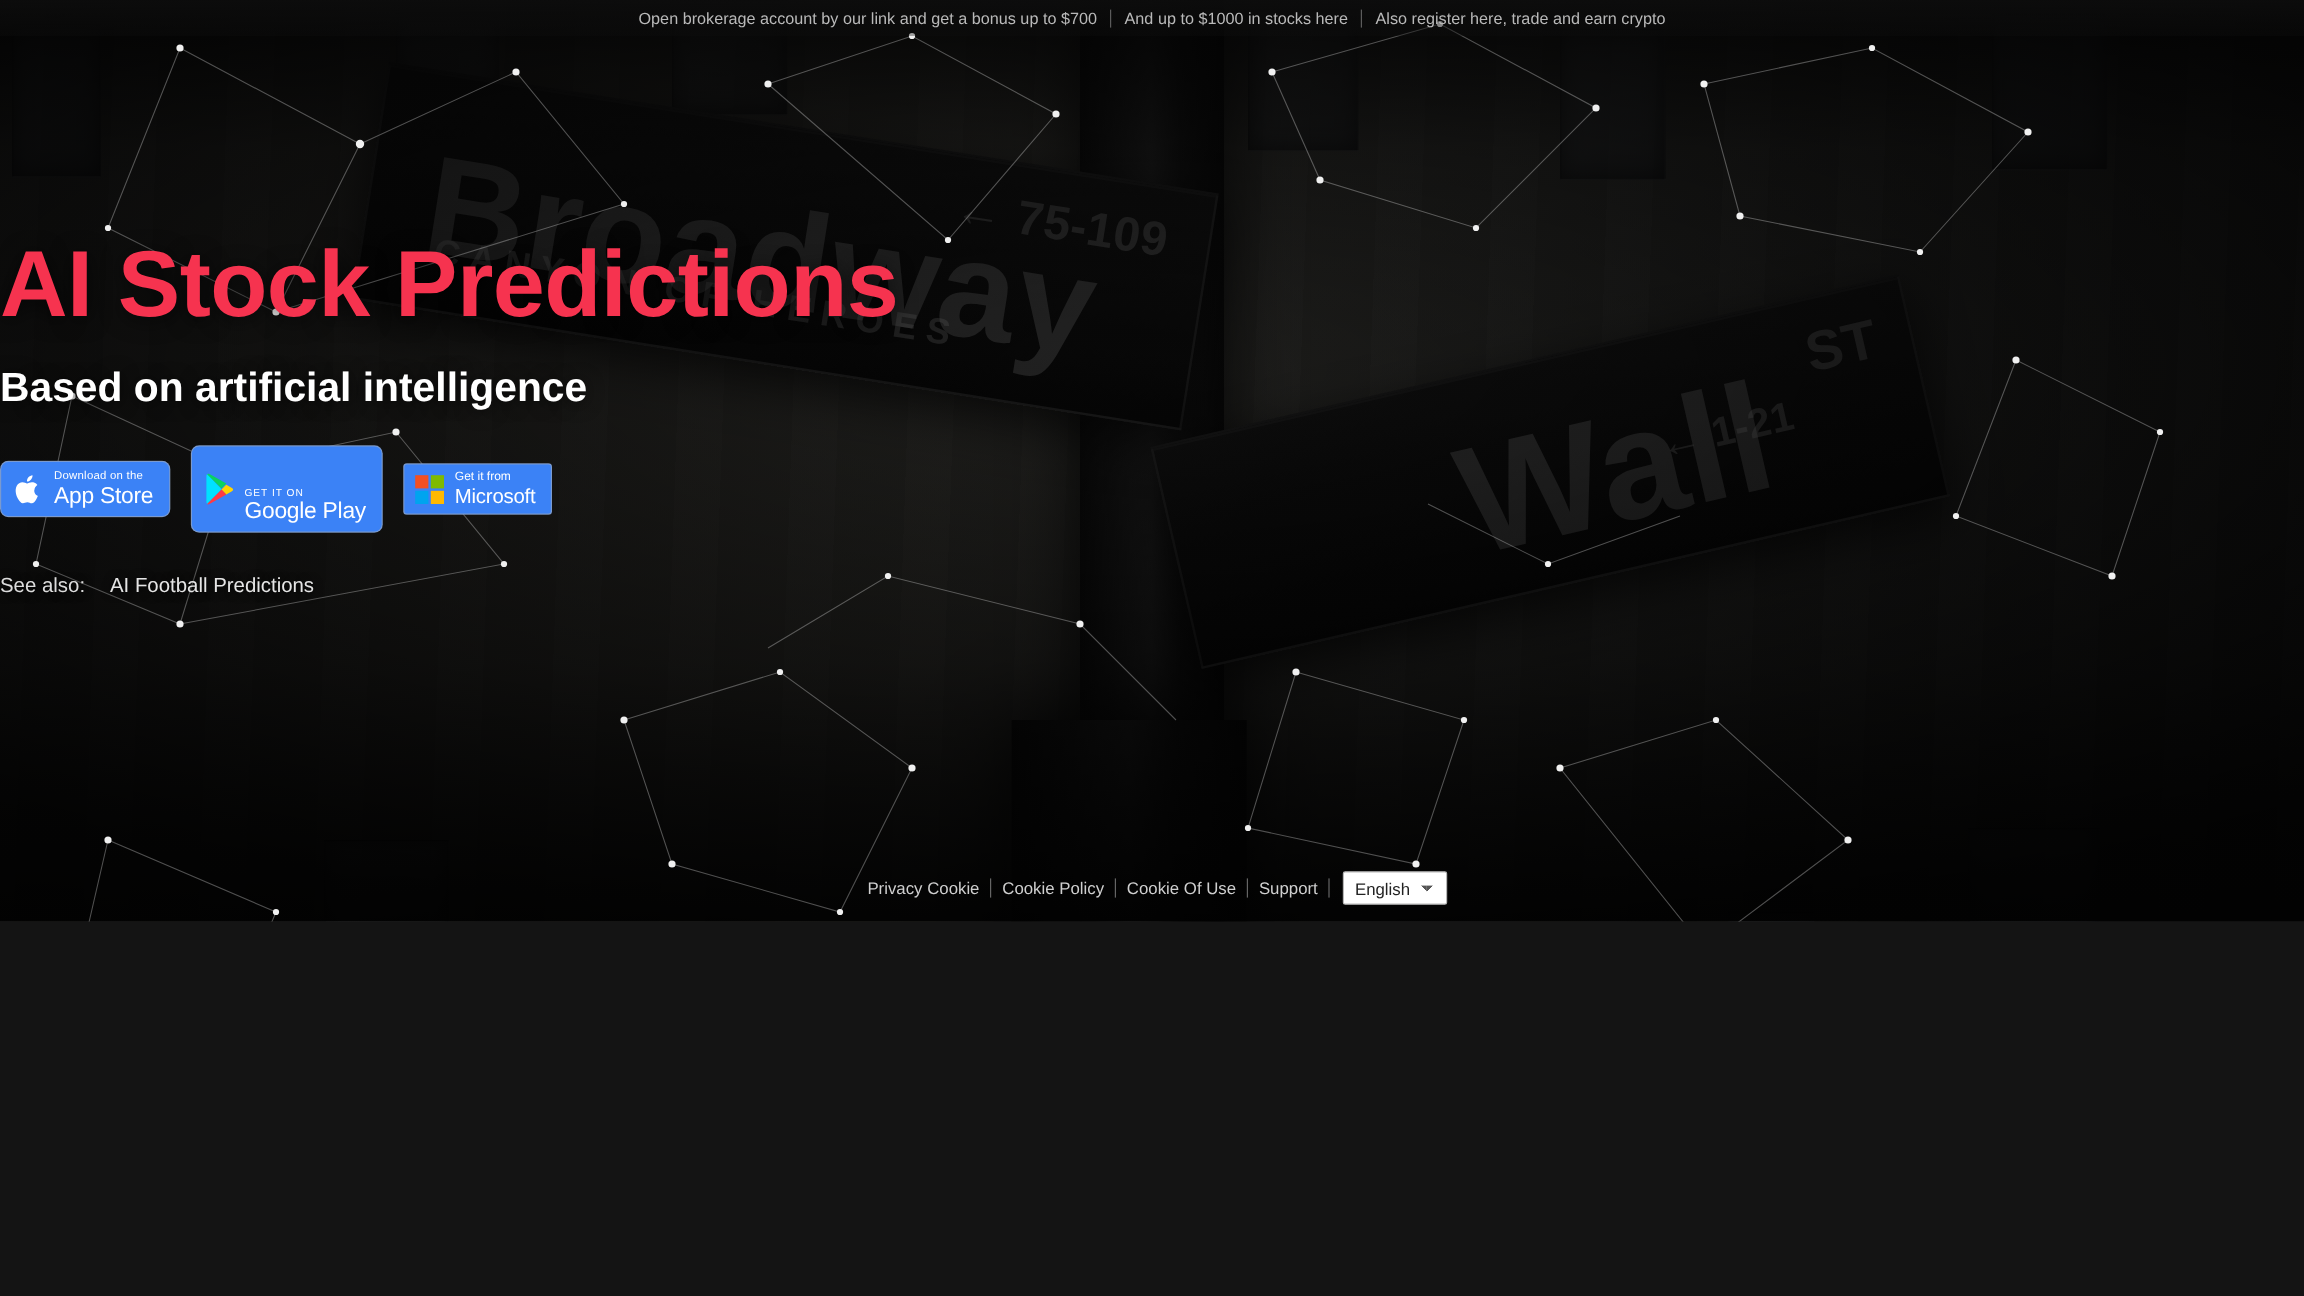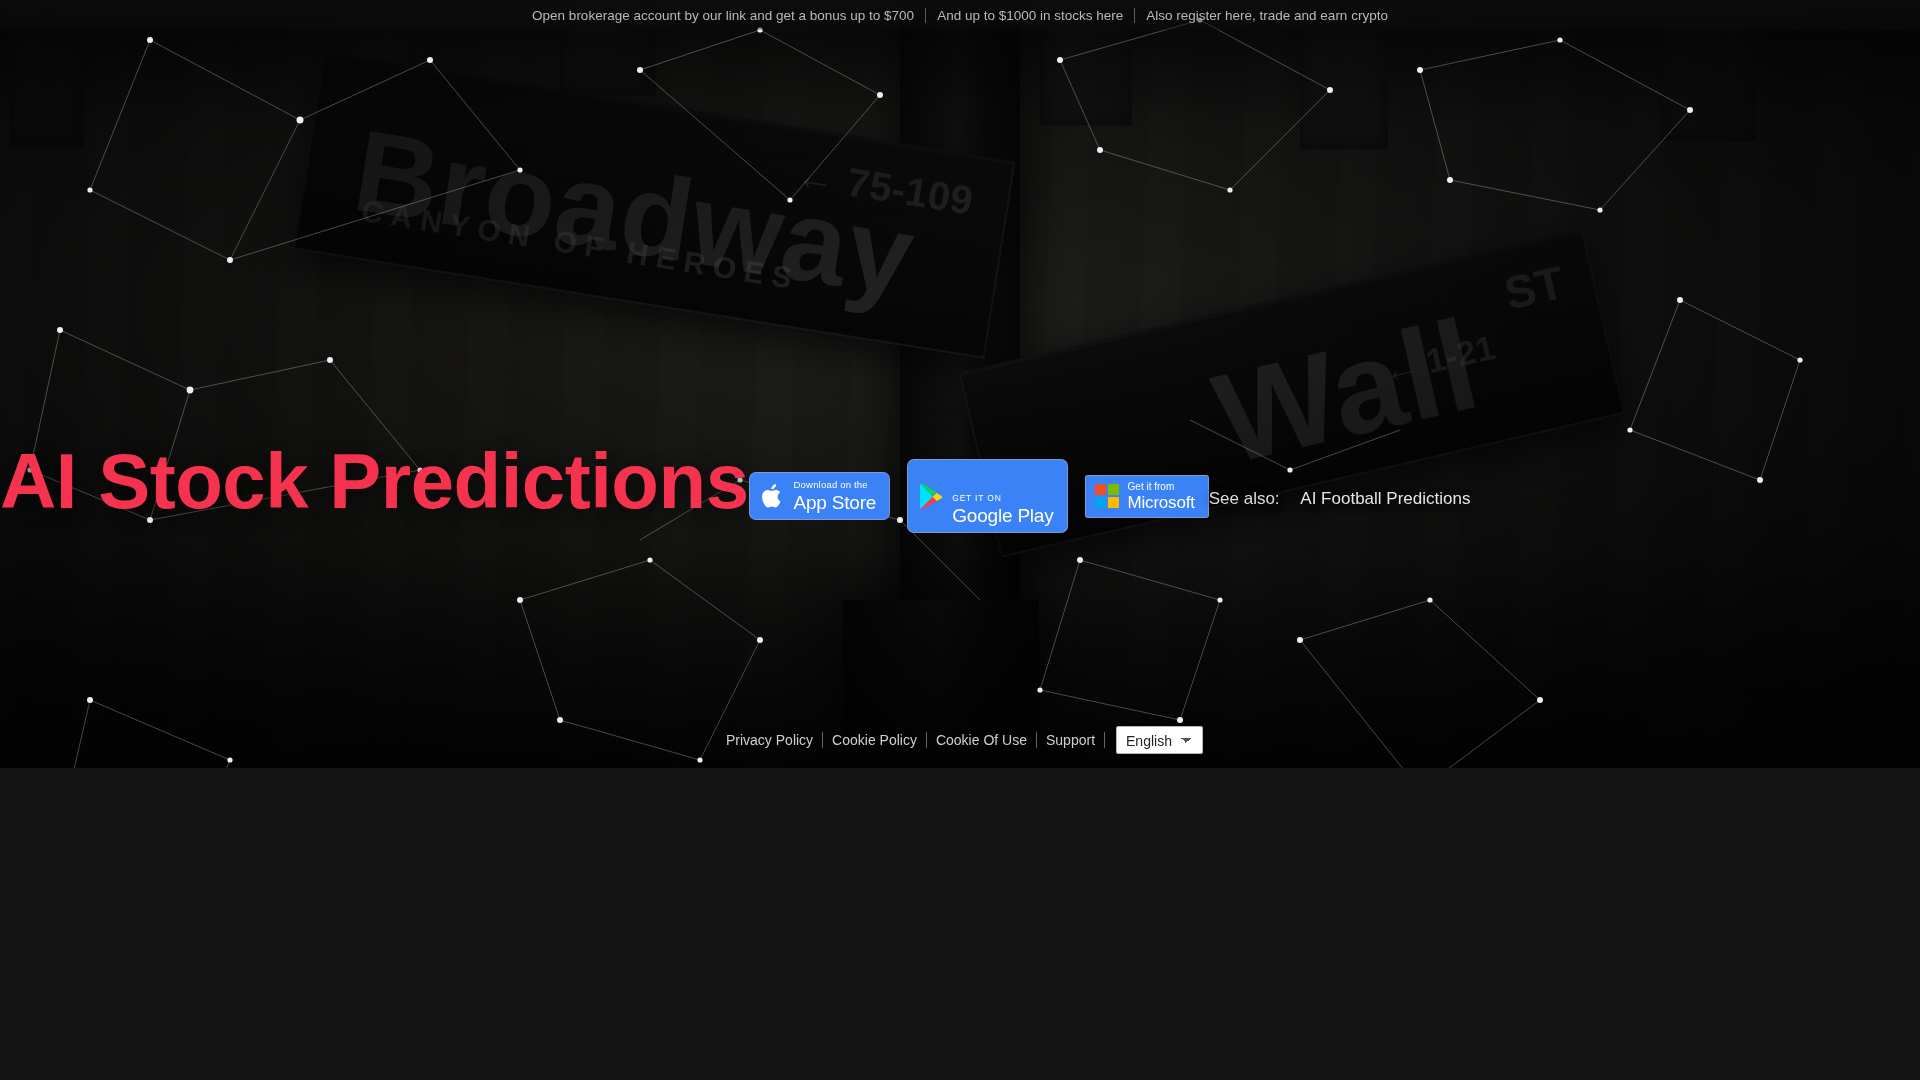--- a/index.html
+++ b/index.html
@@ -79,21 +79,21 @@
     font-size:13.5px; color:#b9b9b9;
   }
   .promo a {
     color:#b9b9b9; text-decoration:none; padding:0 11px; white-space:nowrap;
   }
   .promo .sep { width:1px; height:15px; background:rgba(190,190,190,.45); }
 
   
   .hero {
     position:absolute; inset:0; z-index:6;
-    display:flex; flex-direction:row; align-items:center;
+    display:flex; flex-direction:column; align-items:flex-start;
     padding-top:196px;
   }
   .title {
     font-size:78px; font-weight:700; line-height:1.05;
     color:#f6334f; letter-spacing:-0.5px;
     text-shadow:0 3px 18px rgba(0,0,0,.65);
   }
   .subtitle {
     margin-top:26px;
     font-size:34px; font-weight:700; color:#ffffff;
@@ -278,20 +278,21 @@
   <div class="promo">
     <a href="#">Open brokerage account by our link and get a bonus up to $700</a>
     <span class="sep"></span>
     <a href="#">And up to $1000 in stocks here</a>
     <span class="sep"></span>
     <a href="#">Also register here, trade and earn crypto</a>
   </div>
 
   <div class="hero">
     <h1 class="title">AI Stock Predictions</h1>
+    <h2 class="subtitle">Based on artificial intelligence</h2>
 
     <div class="badges">
 
       <a class="badge" href="#">
         <svg width="24" height="28" viewBox="0 0 24 28">
           <path fill="#fff" d="M16.7 14.6c0-2.9 2.4-4.3 2.5-4.4-1.4-2-3.5-2.3-4.2-2.3-1.8-.2-3.5 1-4.4 1-.9 0-2.3-1-3.8-1-2 0-3.8 1.1-4.8 2.9-2 3.5-.5 8.8 1.5 11.7 1 1.4 2.1 3 3.6 2.9 1.4-.1 2-.9 3.7-.9s2.2.9 3.7.9c1.5 0 2.5-1.4 3.4-2.8 1.1-1.6 1.5-3.2 1.6-3.3-.1 0-3-1.2-3-4.7zM13.9 5.6c.8-1 1.3-2.3 1.2-3.6-1.2.05-2.6.8-3.4 1.8-.7.85-1.4 2.2-1.2 3.5 1.3.1 2.6-.7 3.4-1.7z"></path>
         </svg>
         <span class="badge-txt">
           <span class="badge-small">Download on the</span>
           <span class="badge-big">App Store</span>
@@ -326,21 +327,21 @@
 
     </div>
 
     <div class="see-also">
       <span>See also:</span>
       <a href="#">AI Football Predictions</a>
     </div>
   </div>
 
   <div class="footer">
-    <a href="#">Privacy Policy</a>
+    <a href="#">Privacy Cookie</a>
     <span class="fsep"></span>
     <a href="#">Cookie Policy</a>
     <span class="fsep"></span>
     <a href="#">Cookie Of Use</a>
     <span class="fsep"></span>
     <a href="#">Support</a>
     <span class="fsep"></span>
     <select class="lang-select">
       <option>English</option>
     </select>

